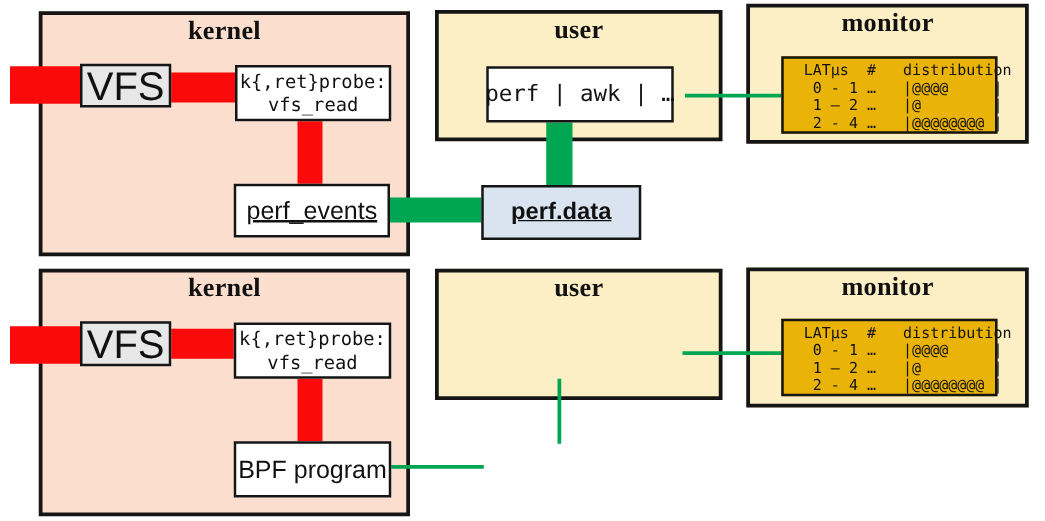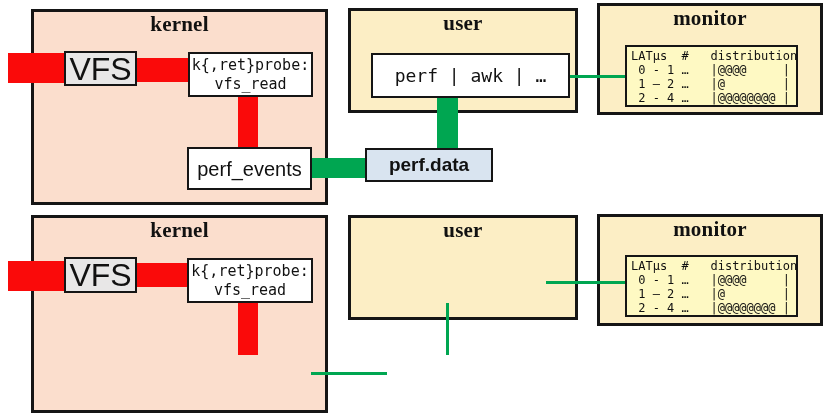--- a/index.html
+++ b/index.html
@@ -29,23 +29,23 @@
   .sink-label{font-size:20px;line-height:22px;}
   .perf-label{font-size:18px;line-height:20px;white-space:pre;}
   .ctrl-label{font-size:20px;line-height:22px;}
   .store-bold{font-size:19px;font-weight:bold;}
   .store-reg{font-size:20px;}
   .conn{position:absolute;z-index:2;}
   .red{background:var(--red,#FA0A0A);}
   .green{background:var(--green,#00A651);}
   .mon-table{
     position:absolute;box-sizing:border-box;border:2.5px solid #151515;
-    background:#fef9c3;z-index:3;
+    background:#eab308;z-index:3;
     font-family:"DejaVu Sans Mono","Liberation Mono",monospace;
-    font-size:12px;line-height:14px;padding:2px 0 0 4px;
+    font-size:12px;line-height:14px;padding:2px 0 0 16px;
   }
   .mon-line{white-space:pre;}
 </style>
 </head>
 <body>
 
 <div class="stage">
 
   <div class="outer kernel-bg" style="left:31px;top:9px;width:297px;height:196px;">
     <div class="outer-title">kernel</div>
@@ -68,29 +68,29 @@
 
   <div class="node grey-bg" style="left:64px;top:51px;width:73px;height:35px;">
     <div class="vfs-label">VFS</div>
   </div>
 
   <div class="node" style="left:188px;top:52px;width:125px;height:45px;">
     <div class="mono probe-line">k{,ret}probe:</div>
     <div class="mono probe-line">vfs_read</div>
   </div>
 
-  <div class="node" style="left:187px;top:147px;width:125px;height:43px;">
+  <div class="node" style="left:187px;top:147px;width:125px;height:43px;text-decoration:underline;">
     <div class="sink-label">perf_events</div>
   </div>
 
-  <div class="node" style="left:371px;top:53px;width:199px;height:45px;">
+  <div class="node" style="left:389px;top:53px;width:150px;height:45px;">
     <div class="mono perf-label">perf | awk | …</div>
   </div>
 
-  <div class="node blue-bg" style="left:365px;top:148px;width:128px;height:34px;">
+  <div class="node blue-bg" style="left:385px;top:148px;width:128px;height:44px;text-decoration:underline;">
     <div class="store-bold">perf.data</div>
   </div>
 
   <div class="mon-table" style="left:625px;top:45px;width:173px;height:62px;">
     <div class="mon-line">LATμs  #   distribution</div>
     <div class="mon-line"> 0 - 1 …   |@@@@     |</div>
     <div class="mon-line"> 1 – 2 …   |@        |</div>
     <div class="mon-line"> 2 - 4 …   |@@@@@@@@ |</div>
   </div>
 
@@ -115,20 +115,23 @@
 
   <div class="node grey-bg" style="left:64px;top:257px;width:73px;height:36px;">
     <div class="vfs-label">VFS</div>
   </div>
 
   <div class="node" style="left:187px;top:258px;width:126px;height:45px;">
     <div class="mono probe-line">k{,ret}probe:</div>
     <div class="mono probe-line">vfs_read</div>
   </div>
 
+  <div class="node" style="left:187px;top:353px;width:126px;height:45px;">
+    <div class="sink-label">BPF program</div>
+  </div>
 
 
 
   <div class="mon-table" style="left:625px;top:255px;width:173px;height:62px;">
     <div class="mon-line">LATμs  #   distribution</div>
     <div class="mon-line"> 0 - 1 …   |@@@@     |</div>
     <div class="mon-line"> 1 – 2 …   |@        |</div>
     <div class="mon-line"> 2 - 4 …   |@@@@@@@@ |</div>
   </div>
 

